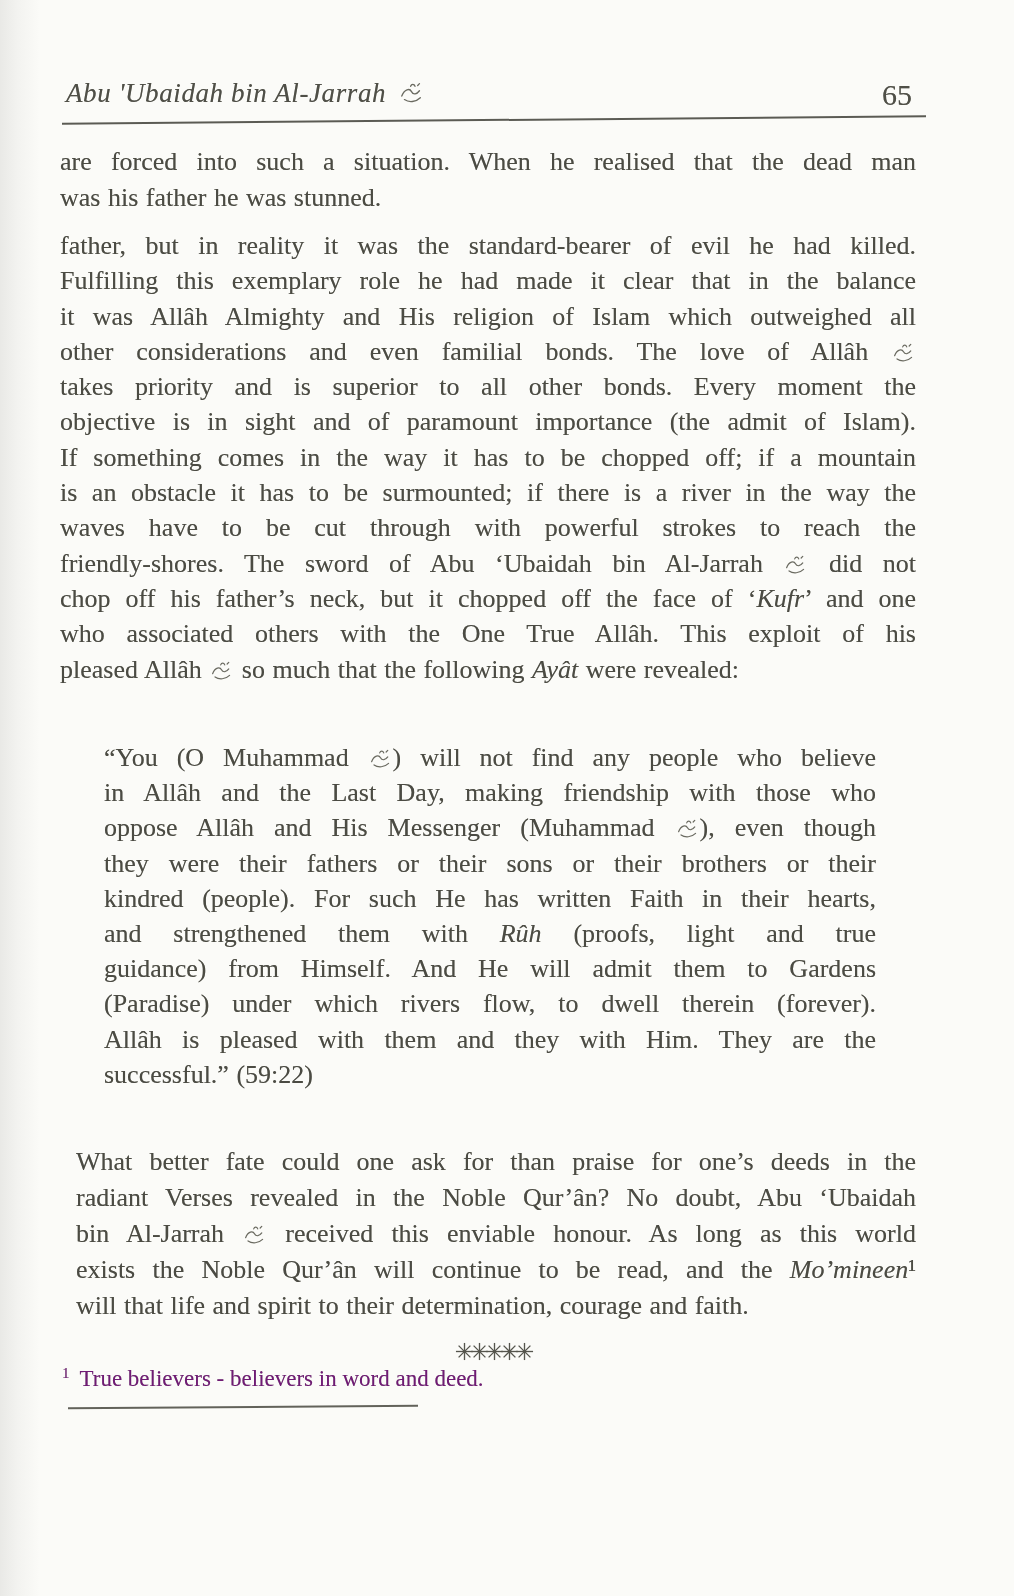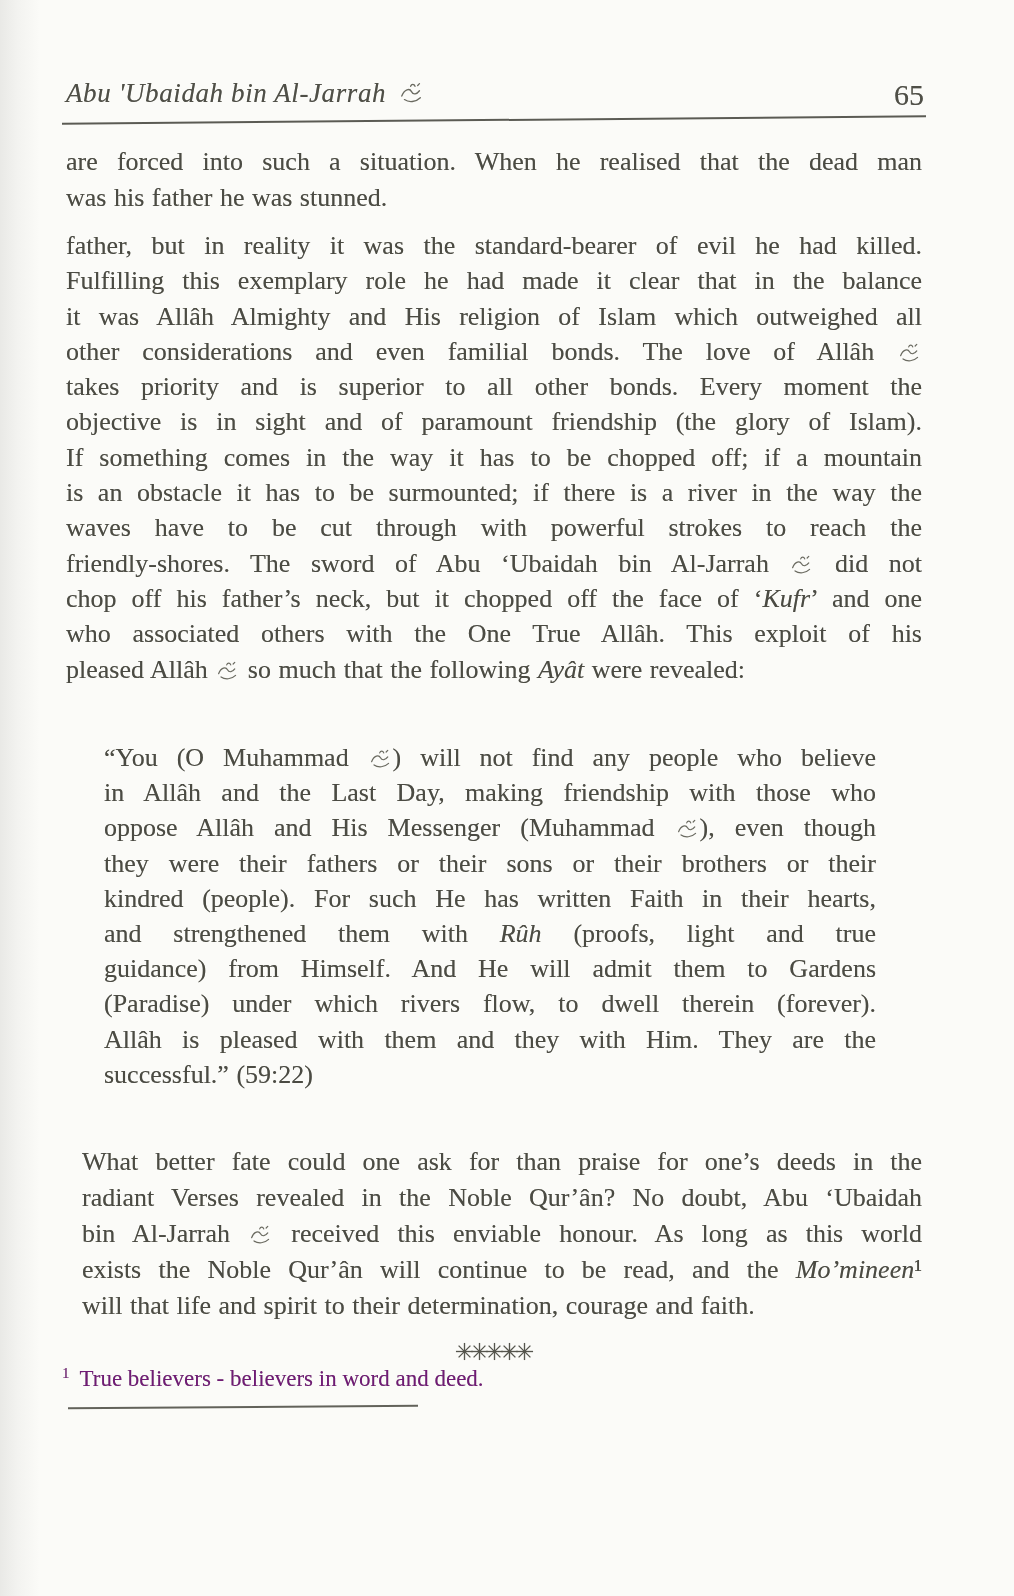--- a/index.html
+++ b/index.html
@@ -15,29 +15,29 @@
     pointer-events:none;
   }
   .hdr { position:absolute; left:66px; top:78px; right:86px; height:40px; }
   .hdr-title {
     font-style:italic; font-size:27px; letter-spacing:0.6px;
     color:#4f4f47; text-shadow:0 0 0.6px rgba(75,75,67,.5);
     display:inline-block;
   }
   .hdr .hon { margin-left:12px; vertical-align:-2px; }
   .page-num {
-    position:absolute; right:4px; top:0; font-size:30px; color:#4f4f47;
+    position:absolute; right:16px; top:0; font-size:30px; color:#4f4f47;
     text-shadow:0 0 0.6px rgba(75,75,67,.5);
   }
   .hdr-rule {
     position:absolute; left:62px; top:119px; width:864px; height:2px;
     background:#5b5b54; transform:rotate(-0.5deg);
   }
   .textblock {
-    position:absolute; left:66px; width:856px;
+    position:absolute; left:60px; width:856px;
     font-size:26px; color:#4b4b43;
     text-shadow:0 0 0.6px rgba(75,75,67,.45);
     word-spacing:1px;
   }
   .textblock .line { text-align:justify; text-align-last:justify; white-space:normal; }
   .textblock .line.last { text-align-last:left; }
   .p1 { top:144px; } .p1 .line { line-height:35.6px; }
   .p2 { top:228px; } .p2 .line { line-height:35.3px; }
   .quote { top:740px; left:104px; width:772px; }
   .quote .line { line-height:35.2px; }
@@ -90,21 +90,21 @@
       <div class="line">it was Allâh Almighty and His religion of Islam which outweighed all</div>
       <div class="line">other considerations and even familial bonds. The love of Allâh <svg class="hon" width="25" height="21" viewBox="0 0 30 26" style="vertical-align:-3px">
           <g fill="none" stroke="#6a6a60" stroke-width="1.5" stroke-linecap="round">
             <path d="M4 17 C 7 9, 13 8, 15 12 C 17 16, 21 15, 24 11"></path>
             <path d="M7 21 C 12 24.5, 20 24, 25 19"></path>
             <path d="M14 6 C 15 3, 18 3, 19 6"></path>
             <path d="M22 5 l 2 -2"></path>
           </g>
         </svg></div>
       <div class="line">takes priority and is superior to all other bonds. Every moment the</div>
-      <div class="line">objective is in sight and of paramount friendship (the glory of Islam).</div>
+      <div class="line">objective is in sight and of paramount importance (the admit of Islam).</div>
       <div class="line">If something comes in the way it has to be chopped off; if a mountain</div>
       <div class="line">is an obstacle it has to be surmounted; if there is a river in the way the</div>
       <div class="line">waves have to be cut through with powerful strokes to reach the</div>
       <div class="line">friendly-shores. The sword of Abu ‘Ubaidah bin Al-Jarrah <svg class="hon" width="25" height="21" viewBox="0 0 30 26" style="vertical-align:-3px">
           <g fill="none" stroke="#6a6a60" stroke-width="1.5" stroke-linecap="round">
             <path d="M4 17 C 7 9, 13 8, 15 12 C 17 16, 21 15, 24 11"></path>
             <path d="M7 21 C 12 24.5, 20 24, 25 19"></path>
             <path d="M14 6 C 15 3, 18 3, 19 6"></path>
             <path d="M22 5 l 2 -2"></path>
           </g>

